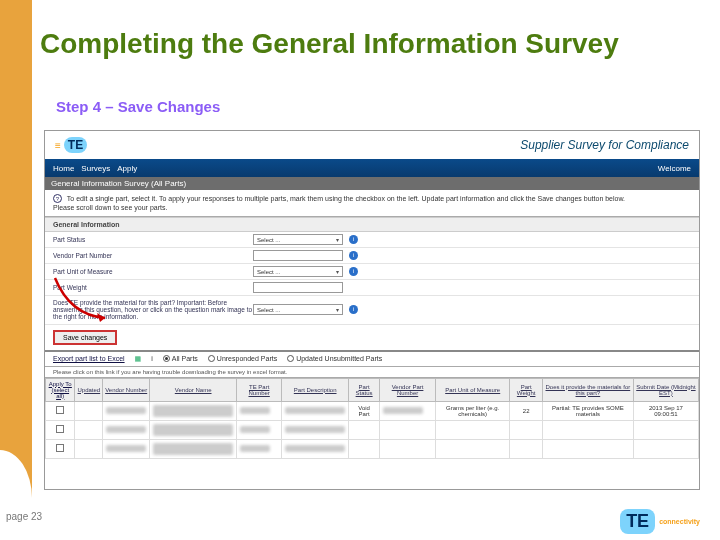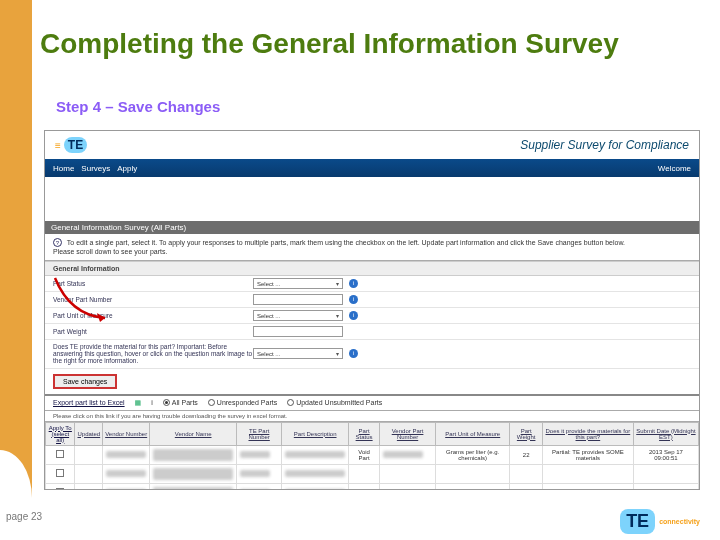--- a/index.html
+++ b/index.html
@@ -12,21 +12,21 @@
   .te-logo { position: absolute; right: 20px; bottom: 6px; display:flex; align-items:center; gap:4px;}
   .te-box { background:#7dd3fc; color:#002b5c; font-weight:bold; padding:2px 6px; font-size:18px; border-radius:8px;}
   .te-text { font-size:7px; color:#f5a11a; font-weight:bold;}
   .shot { position: absolute; left: 44px; top: 130px; width: 656px; height: 360px; border: 1px solid #999; background: #fff; font-size: 8px; color: #333; overflow:hidden;}
   .shot-header { display:flex; align-items:center; justify-content:space-between; padding:4px 10px; height:28px;}
   .shot-logo { display:flex; align-items:center; gap:3px;}
   .shot-logo .te-box { font-size:12px; padding:1px 4px;}
   .shot-title { font-size:12px; color:#0c4a6e; font-style:italic;}
   .nav { background: linear-gradient(#0a4a8a,#083a6e); height:18px; display:flex; align-items:center; padding:0 8px; color:#fff; font-size:8px; gap:7px;}
   .nav .right { margin-left:auto;}
-  .gray-bar { background:#6d6d6d; color:#fff; padding:2px 6px; font-size:8px;margin-top:44px;}
+  .gray-bar { background:#6d6d6d; color:#fff; padding:2px 6px; font-size:8px;}
   .instr { padding:4px 8px; border-bottom:1px solid #aaa; font-size:7px; color:#333; line-height:1.3;}
   .instr .q { display:inline-block; width:9px; height:9px; border:1px solid #336; border-radius:50%; text-align:center; line-height:9px; font-size:6px; color:#336; margin-right:3px;}
   .gen-info { padding:3px 8px; font-weight:bold; font-size:7px; color:#444; background:#eee; border-top:1px solid #ccc; border-bottom:1px solid #ccc;}
   .form-row { display:flex; align-items:center; padding:2px 8px; border-bottom:1px solid #e4e4e4; height:16px;}
   .form-row .lbl { width:200px; font-size:6.5px; color:#335;}
   .form-row .sel { border:1px solid #999; height:11px; width:90px; font-size:6px; padding:0 3px; display:flex; align-items:center; justify-content:space-between; background:#fff;}
   .form-row .sel::after { content:"▾"; font-size:6px; color:#555;}
   .form-row .inp { border:1px solid #999; height:11px; width:90px; background:#fff;}
   .form-row .info { width:9px; height:9px; border-radius:50%; background:#2a6fc9; color:#fff; font-size:6px; text-align:center; line-height:9px; margin-left:6px;}
   .save-row { padding:5px 8px; border-bottom:2px solid #888;}

